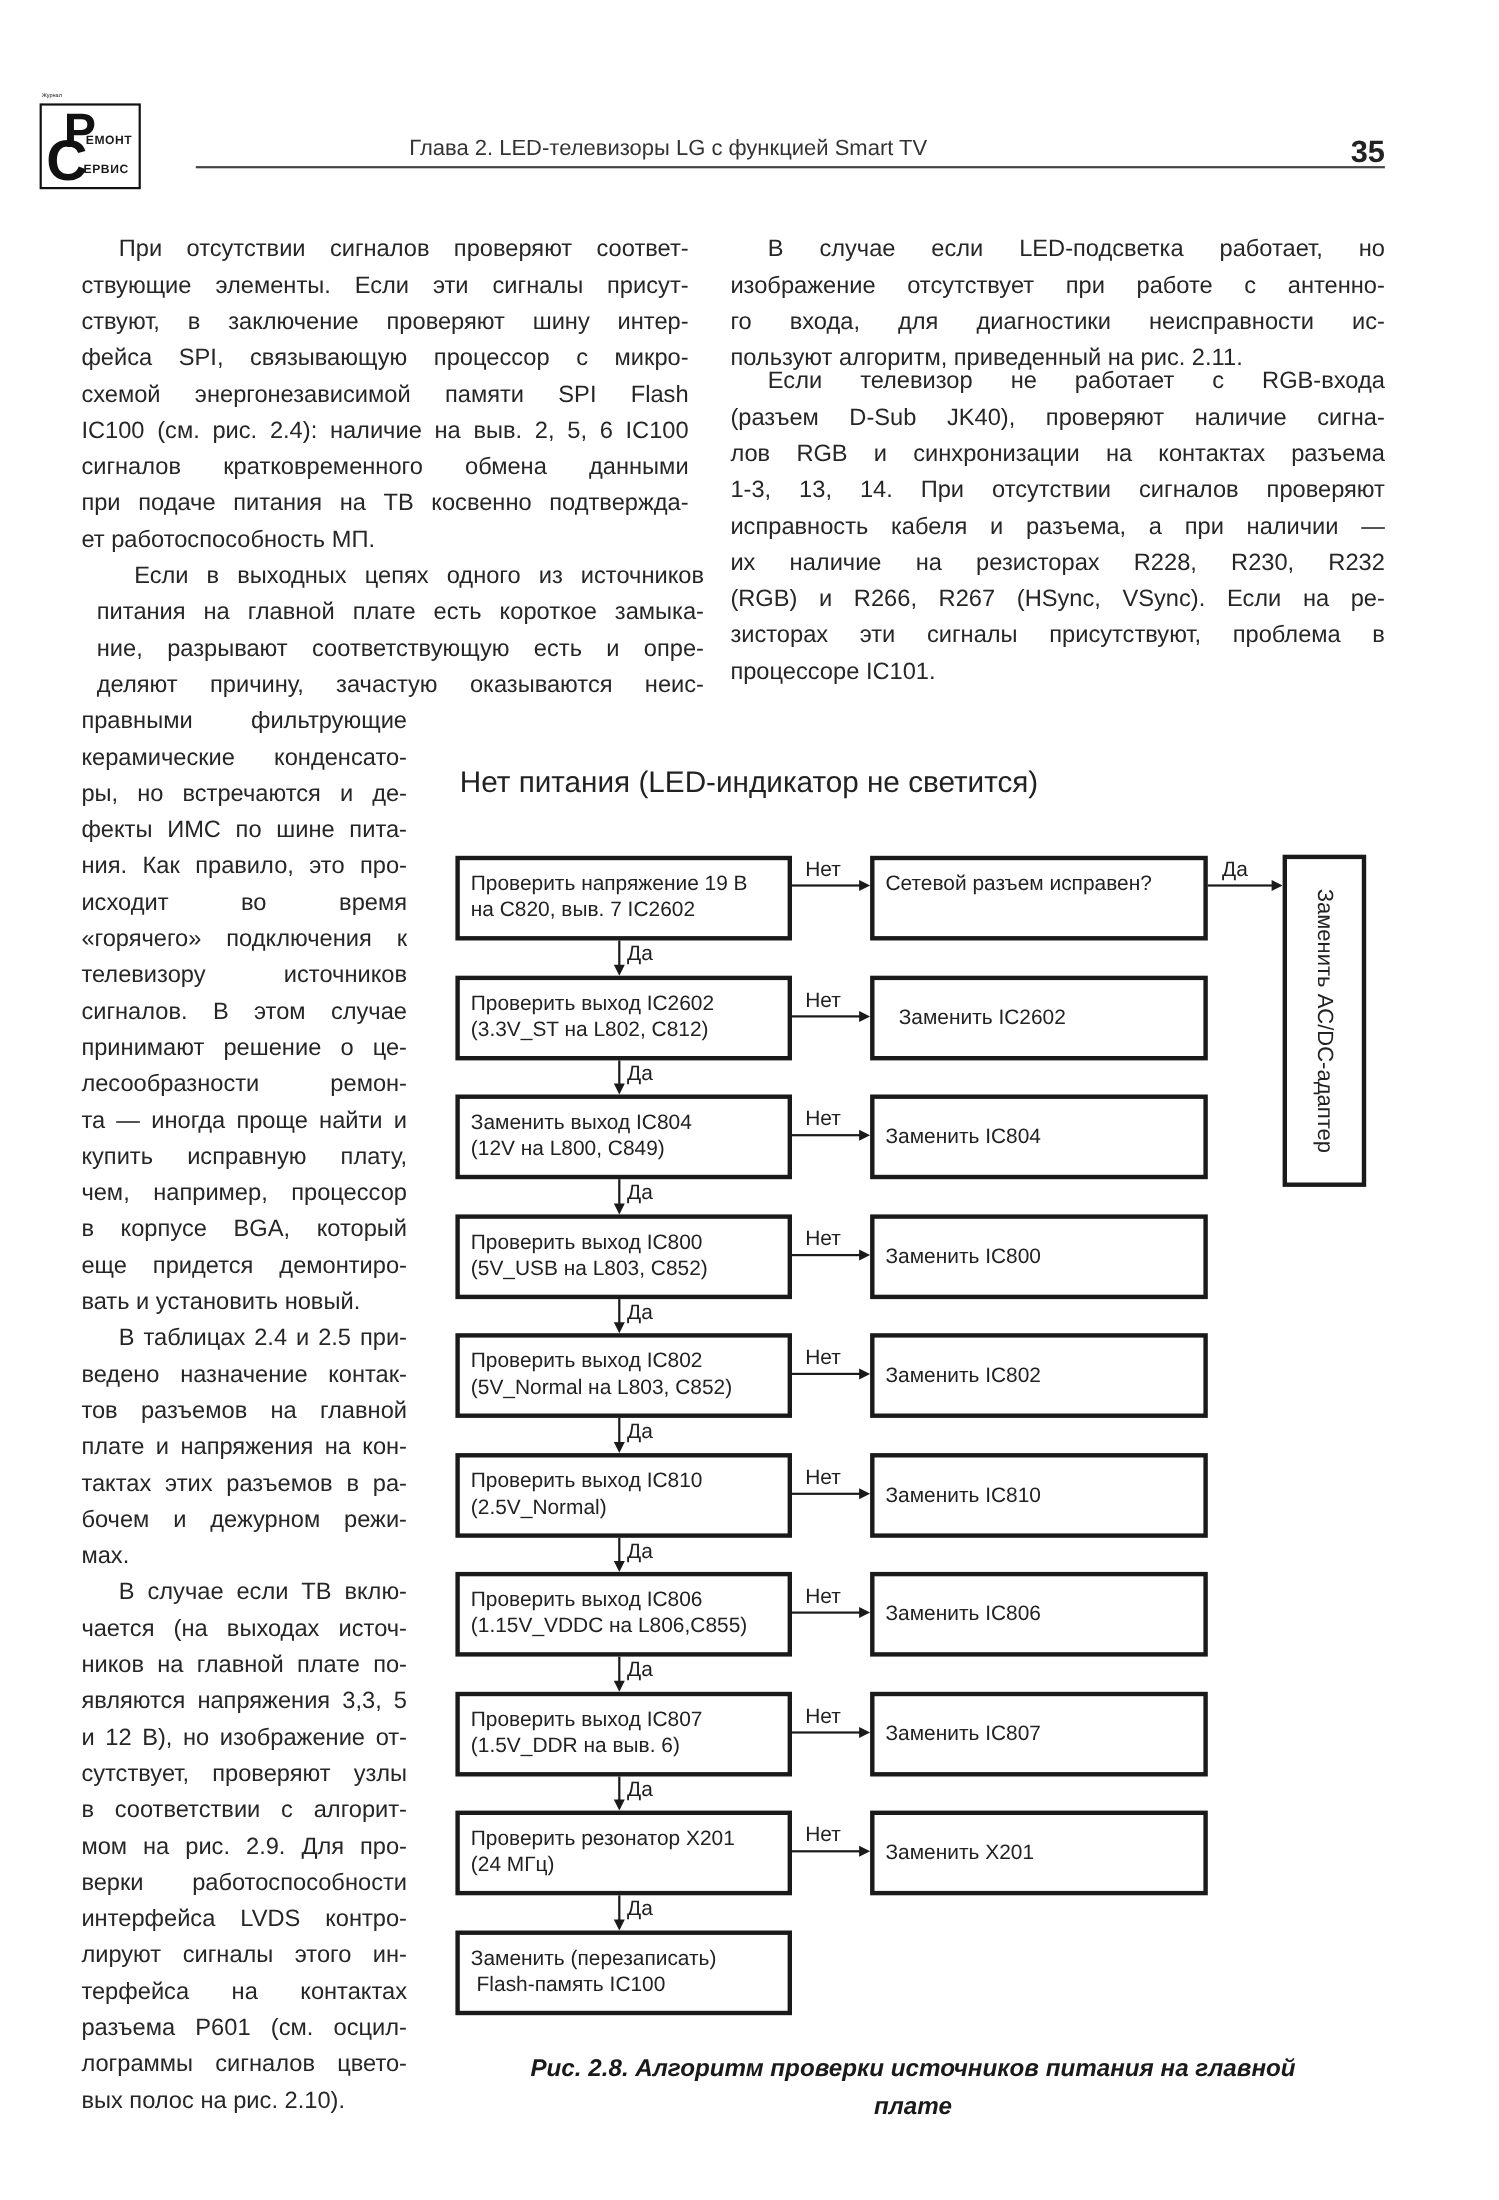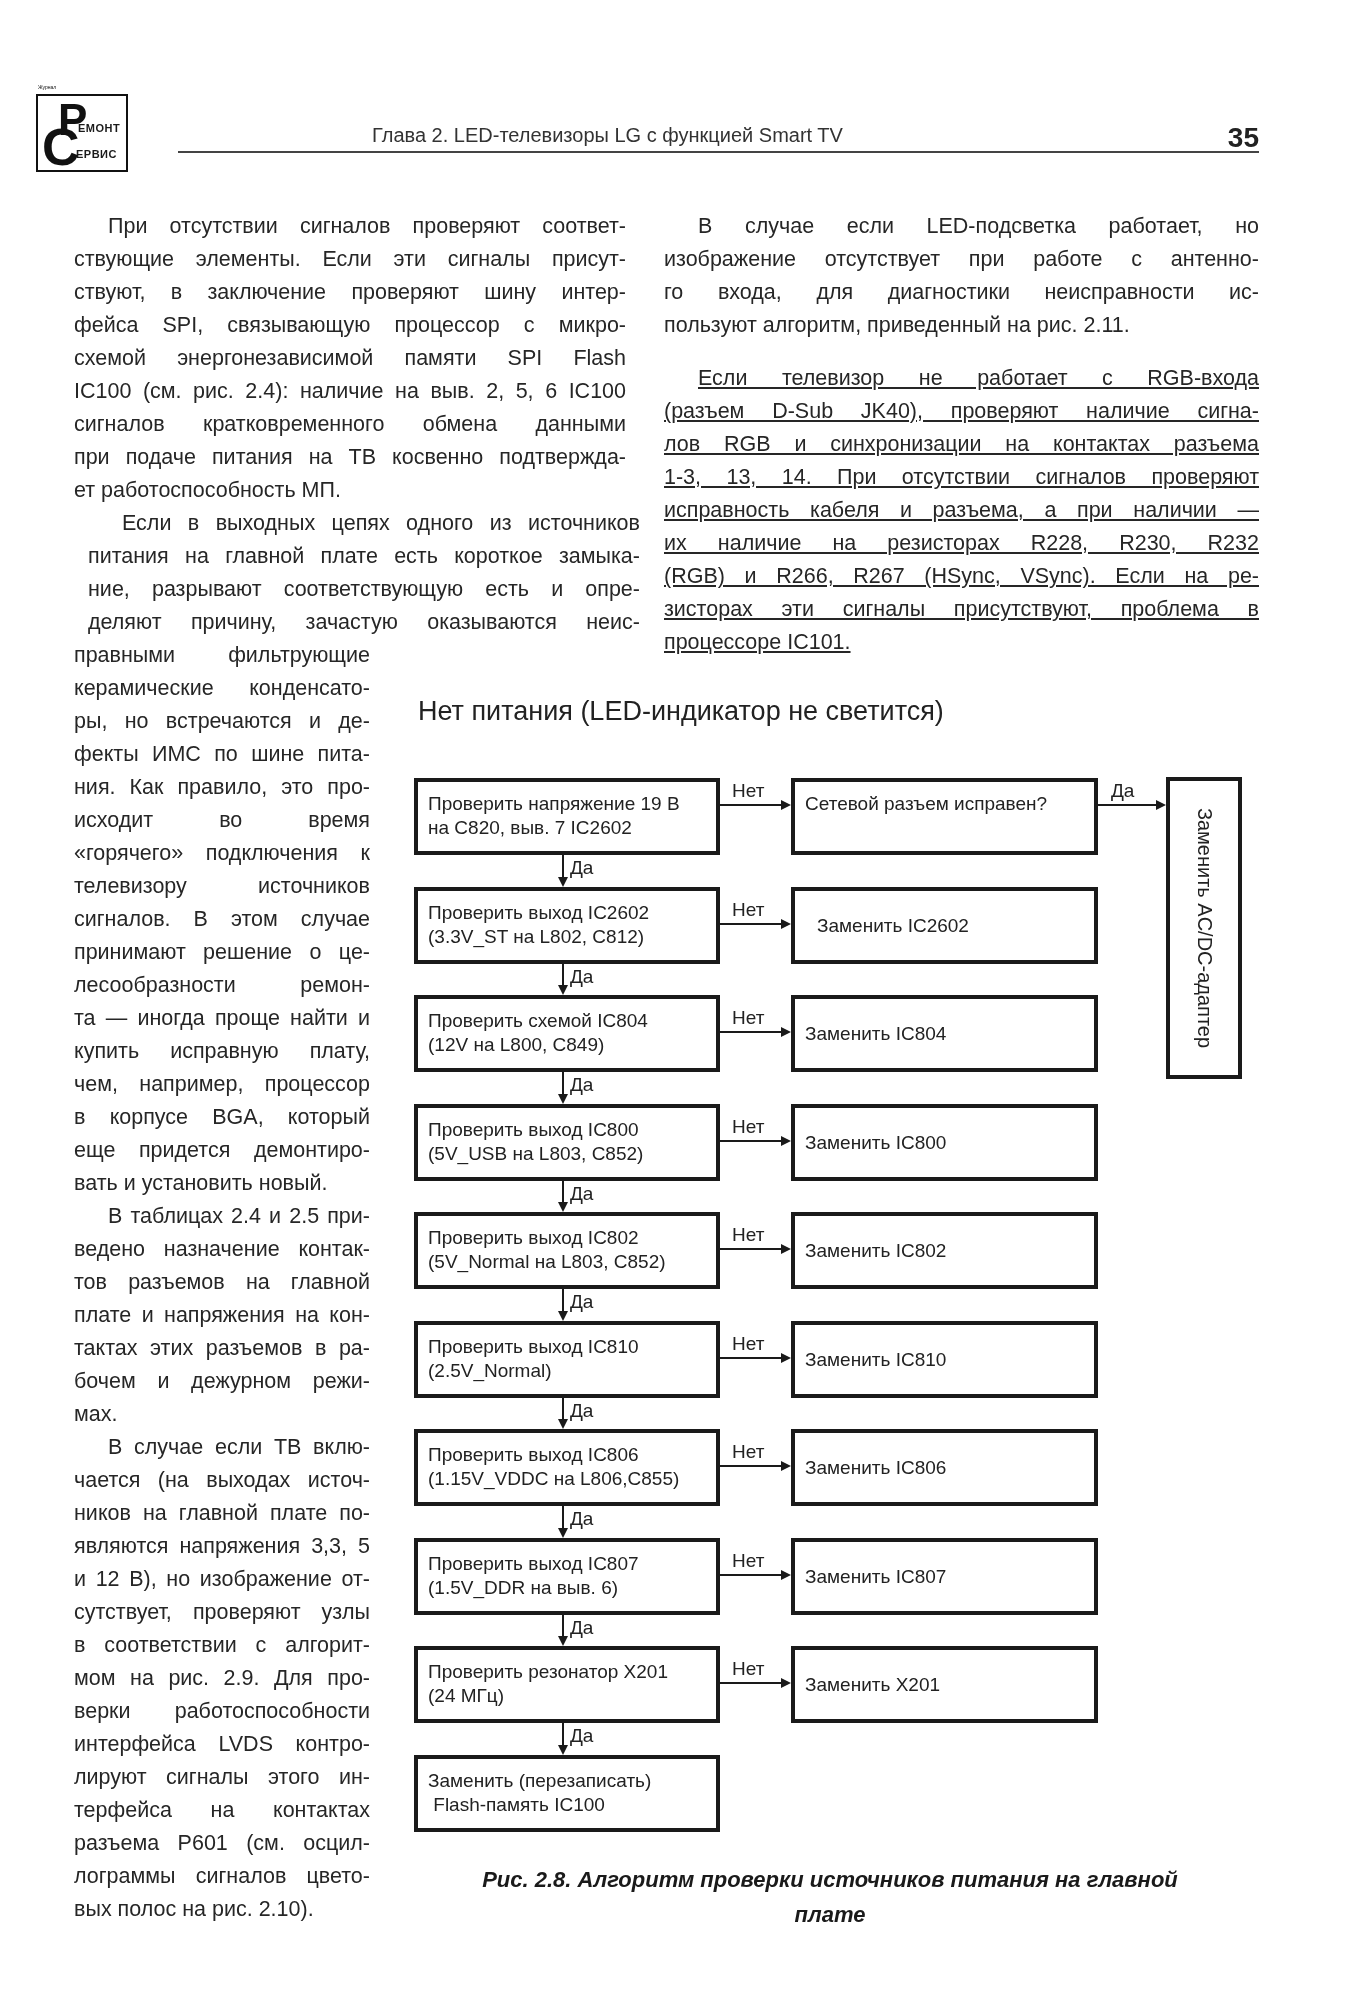--- a/index.html
+++ b/index.html
@@ -127,21 +127,21 @@
   <span class="ln last">вых полос на рис. 2.10).</span>
 </div>
 
 <div class="para" style="left:664px; top:210px; width:595px;">
   <span class="ln indent">В случае если LED-подсветка работает, но</span>
   <span class="ln">изображение отсутствует при работе с антенно-</span>
   <span class="ln">го входа, для диагностики неисправности ис-</span>
   <span class="ln last">пользуют алгоритм, приведенный на рис. 2.11.</span>
 </div>
 
-<div class="para" style="left:664px; top:362px; width:595px;text-decoration:underline;">
+<div class="para" style="left:664px; top:330px; width:595px;">
   <span class="ln indent">Если телевизор не работает с RGB-входа</span>
   <span class="ln">(разъем D-Sub JK40), проверяют наличие сигна-</span>
   <span class="ln">лов RGB и синхронизации на контактах разъема</span>
   <span class="ln">1-3, 13, 14. При отсутствии сигналов проверяют</span>
   <span class="ln">исправность кабеля и разъема, а при наличии —</span>
   <span class="ln">их наличие на резисторах R228, R230, R232</span>
   <span class="ln">(RGB) и R266, R267 (HSync, VSync). Если на ре-</span>
   <span class="ln">зисторах эти сигналы присутствуют, проблема в</span>
   <span class="ln last">процессоре IC101.</span>
 </div>
@@ -169,21 +169,21 @@
     <div class="box act" style="top:887px;padding-left:22px;">
            <span class="t">Заменить IC2602</span>
          </div>
     <div class="hline" style="left:720px; top:923px; width:63px"></div>
     <div class="arr-r" style="left:781px; top:919px"></div>
     <span class="lbl" style="left:732px; top:899px">Нет</span>
     <div class="vline" style="left:562px; top:964px; height:25px"></div>
     <div class="arr-d" style="left:558px; top:985px"></div>
     <span class="lbl" style="left:570px; top:966px">Да</span>
     <div class="box check" style="top:995px">
-           <span class="t">Проверить схемой IC804</span>
+           <span class="t">Заменить выход IC804</span>
            <span class="t">(12V на L800, C849)</span>
          </div>
     <div class="box act" style="top:995px;padding-left:10px;">
            <span class="t">Заменить IC804</span>
          </div>
     <div class="hline" style="left:720px; top:1031px; width:63px"></div>
     <div class="arr-r" style="left:781px; top:1027px"></div>
     <span class="lbl" style="left:732px; top:1007px">Нет</span>
     <div class="vline" style="left:562px; top:1072px; height:26px"></div>
     <div class="arr-d" style="left:558px; top:1094px"></div>

